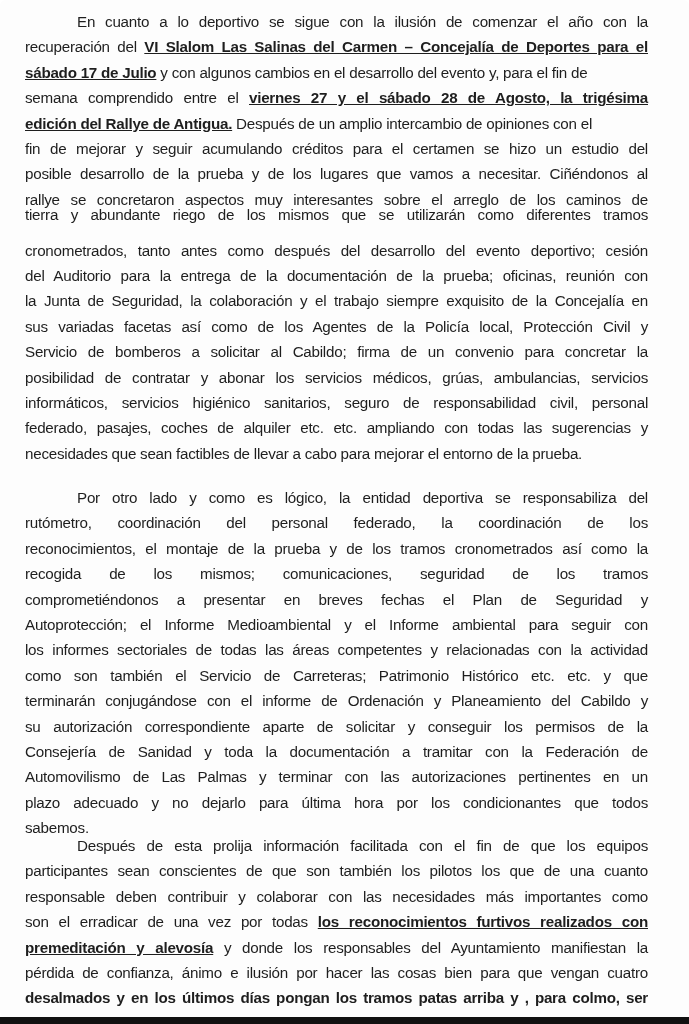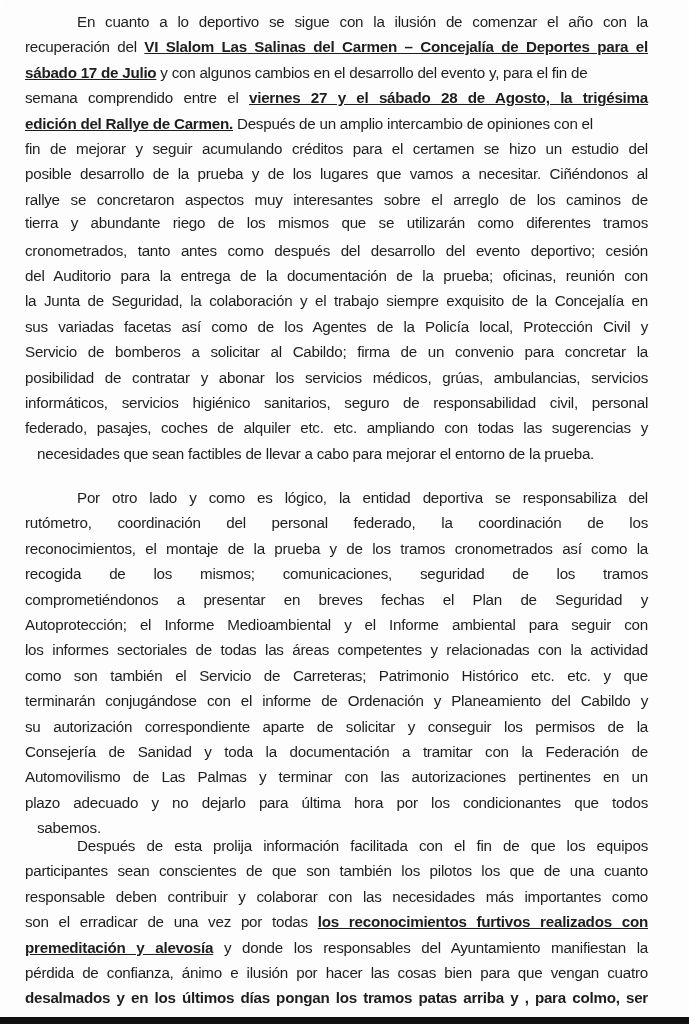--- a/index.html
+++ b/index.html
@@ -10,38 +10,38 @@
   }
   .page { position:absolute; left:0; top:0; width:689px; height:1017px; background:#fdfdfd;border-radius:6px; }
   .line {
     position:absolute; left:25px; width:623px; height:24px;
     font-size:15.2px; line-height:24px; white-space:nowrap;
     text-align:justify; text-align-last:justify;
     transform-origin:left center;
     letter-spacing:-0.25px;
   }
   .line.indent { left:77px; width:571px; }
-  .line.last { text-align-last:left;margin-left:12px; }
+  .line.last { text-align-last:left; }
   .line b { font-weight:bold;text-decoration:underline; }
   .bottom-bar { position:absolute; left:0; top:1017px; width:689px; height:7px; background:#111; }
 </style>
 </head>
 <body>
 
 <div class="page" id="page">
     <div>
       <div class="line indent" style="top: 10px;"><span>En cuanto a lo deportivo se sigue con la ilusión de comenzar el año con la</span></div>
       <div class="line" style="top: 35.4px;"><span>recuperación del  </span><b>VI Slalom Las Salinas del Carmen – Concejalía de Deportes para el</b></div>
       <div class="line" style="top: 60.8px; white-space: nowrap; text-align-last: left; width: 623.016px; transform: scaleX(0.999975);"><b>sábado 17 de Julio</b><span> y con algunos cambios en el desarrollo del evento y, para  el fin de</span></div>
       <div class="line" style="top: 86.2px;"><span>semana comprendido entre el </span><b>viernes 27 y el sábado 28 de Agosto,  la trigésima</b></div>
-      <div class="line" style="top: 111.6px; white-space: nowrap; text-align-last: left; width: 623.016px; transform: scaleX(0.999975);"><b>edición del Rallye de Carmen.</b><span> Después de un amplio intercambio de opiniones con el</span></div>
+      <div class="line" style="top: 111.6px; white-space: nowrap; text-align-last: left; width: 623.016px; transform: scaleX(0.999975);"><b>edición del Rallye de Antigua.</b><span> Después de un amplio intercambio de opiniones con el</span></div>
       <div class="line" style="top: 137px;"><span>fin de mejorar y seguir acumulando créditos para el certamen se hizo un estudio del</span></div>
       <div class="line" style="top: 162.4px;"><span>posible desarrollo de la prueba y de los lugares que vamos a necesitar. Ciñéndonos al</span></div>
       <div class="line" style="top: 187.8px;"><span>rallye se concretaron aspectos muy interesantes sobre el arreglo de los caminos de</span></div>
-      <div class="line" style="top: 211px;"><span>tierra y abundante riego de los mismos  que se utilizarán como diferentes tramos</span></div>
+      <div class="line" style="top: 203px;"><span>tierra y abundante riego de los mismos  que se utilizarán como diferentes tramos</span></div>
       <div class="line" style="top: 238.6px;"><span>cronometrados, tanto antes como después del desarrollo del evento deportivo; cesión</span></div>
       <div class="line" style="top: 264px;"><span>del Auditorio para la entrega de la documentación de la prueba; oficinas, reunión con</span></div>
       <div class="line" style="top: 289.4px;"><span>la Junta de Seguridad, la colaboración y el trabajo siempre exquisito de la Concejalía en</span></div>
       <div class="line" style="top: 314.8px;"><span>sus variadas facetas  así como de los Agentes de la Policía local, Protección Civil y</span></div>
       <div class="line" style="top: 340.2px;"><span>Servicio  de bomberos a solicitar al Cabildo; firma de un convenio para concretar la</span></div>
       <div class="line" style="top: 365.6px;"><span>posibilidad de  contratar y abonar los servicios  médicos, grúas, ambulancias, servicios</span></div>
       <div class="line" style="top: 391px;"><span>informáticos, servicios  higiénico sanitarios,  seguro de responsabilidad civil, personal</span></div>
       <div class="line" style="top: 416.4px;"><span>federado,  pasajes, coches de alquiler etc. etc.  ampliando con todas las sugerencias y</span></div>
       <div class="line last" style="top: 441.8px;"><span>necesidades  que sean factibles de llevar a cabo para mejorar el entorno de la prueba.</span></div>
     </div>

